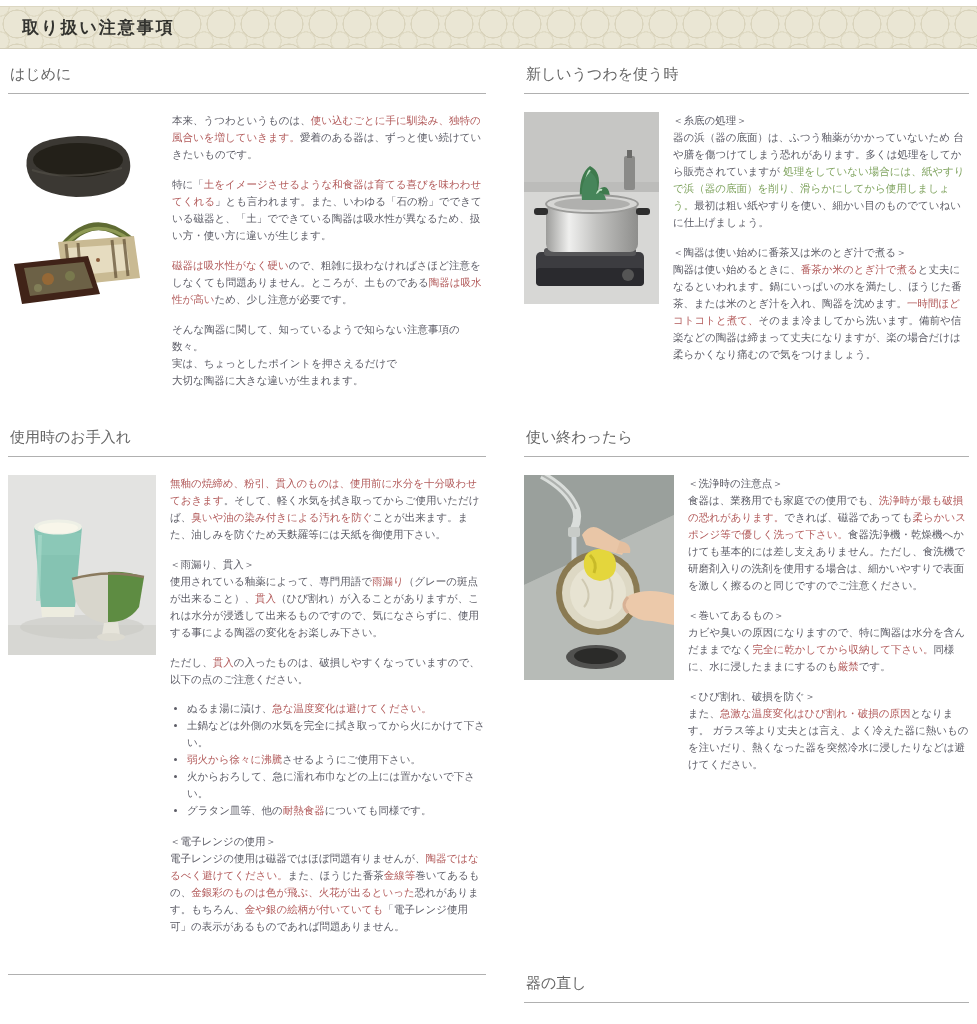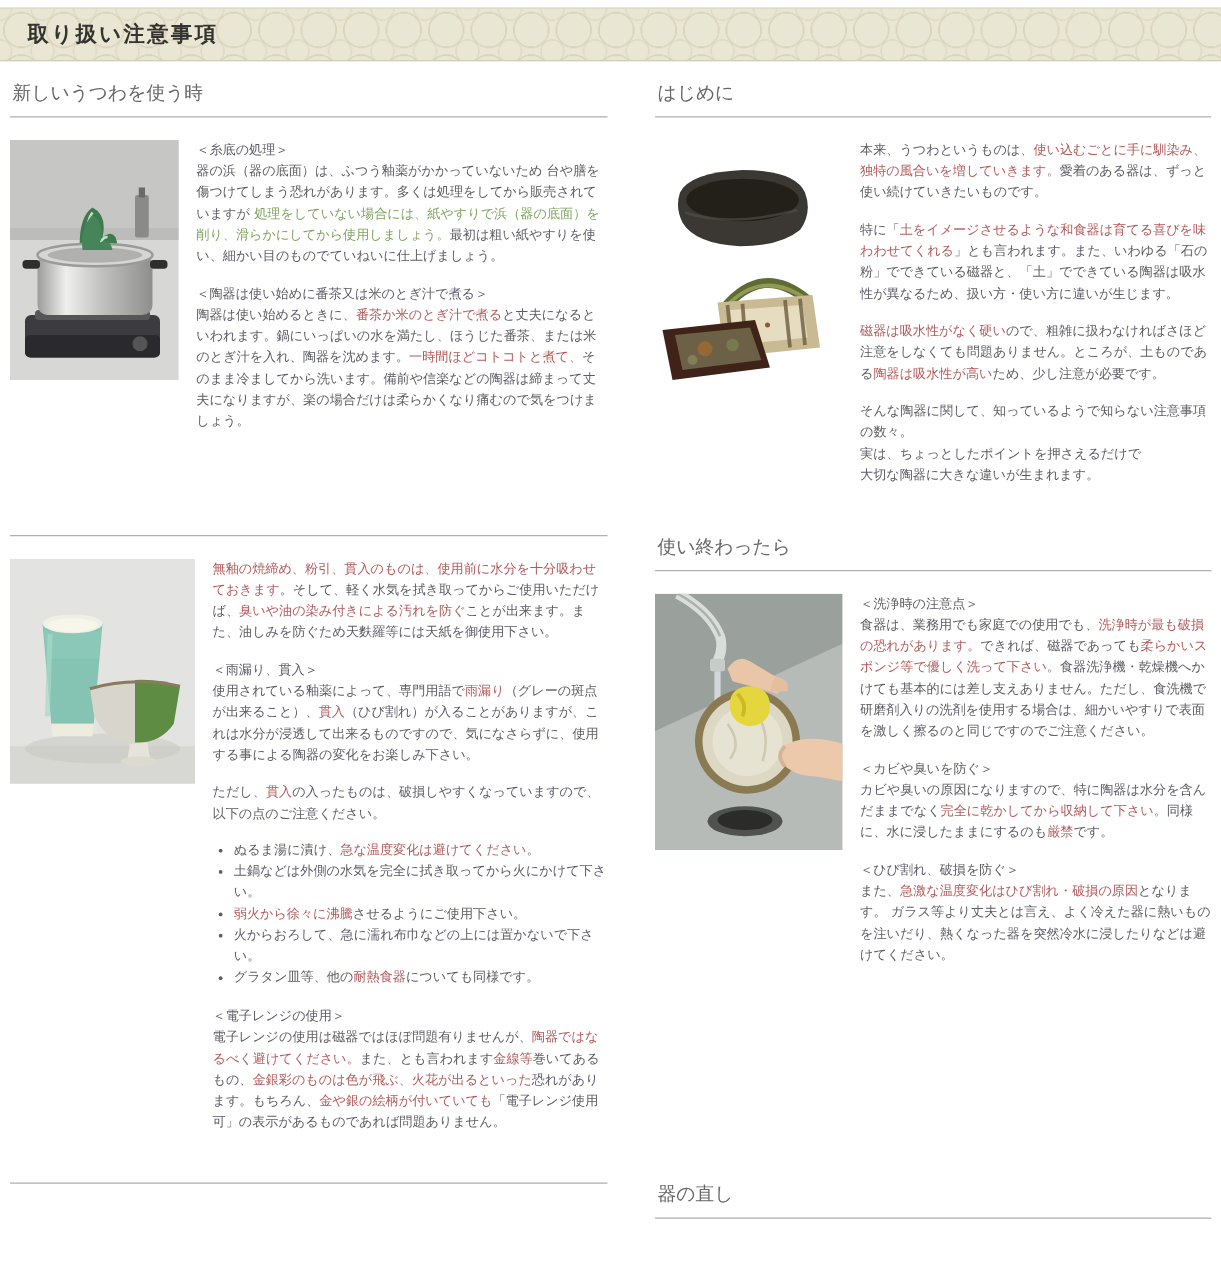--- a/index.html
+++ b/index.html
@@ -53,20 +53,54 @@
 </head>
 <body>
 
 <div>
 
   <div class="banner">
     <span class="banner-title">取り扱い注意事項</span>
   </div>
 
   <div class="content">
+
+    <section>
+      <h2 class="sec-h">はじめに</h2>
+      <hr class="sec-rule">
+      <div class="sec-body">
+        <div class="photo">
+          <svg width="150" height="205" viewBox="0 0 150 205" aria-hidden="true">
+            <rect width="150" height="205" fill="#ffffff"></rect>
+            <path d="M20 42 Q28 26 70 24 Q112 24 120 42 Q126 58 116 72 Q100 85 68 85 Q32 83 22 66 Q16 54 20 42 Z" fill="#3b3833"></path>
+            <ellipse cx="70" cy="48" rx="45" ry="17" fill="#232019"></ellipse>
+            <path d="M24 58 Q60 70 114 56" stroke="#55524a" stroke-width="2" fill="none" opacity=".6"></path>
+            <path d="M56 134 Q86 98 122 128" stroke="#5f6b33" stroke-width="8" fill="none"></path>
+            <path d="M56 134 Q86 102 122 128" stroke="#8e9a55" stroke-width="3" fill="none"></path>
+            <polygon points="50,130 126,124 132,166 56,174" fill="#c9ba93"></polygon>
+            <polygon points="60,136 118,132 122,158 64,164" fill="#e6dcc0"></polygon>
+            <path d="M58 132 L62 172 M70 131 L73 170 M104 128 L108 166 M116 127 L120 164" stroke="#6d5c40" stroke-width="3" opacity=".8"></path>
+            <circle cx="90" cy="148" r="2" fill="#8a5a3a"></circle>
+            <polygon points="6,152 80,144 92,182 14,192" fill="#402318"></polygon>
+            <polygon points="16,156 76,150 85,176 22,184" fill="#6c6146"></polygon>
+            <circle cx="40" cy="167" r="6" fill="#a06a32" opacity=".8"></circle>
+            <circle cx="62" cy="164" r="5" fill="#7d8050" opacity=".8"></circle>
+            <circle cx="30" cy="176" r="4" fill="#8a8a60" opacity=".7"></circle>
+          </svg>
+        </div>
+        <div class="textcol">
+            <div class="para"><span>本来、うつわというものは、</span><span class="red">使い込むごとに手に馴染み、独特の風合いを増していきます。</span><span>愛着のある器は、ずっと使い続けていきたいものです。</span></div>
+            <div class="para"><span>特に「</span><span class="red">土をイメージさせるような和食器は育てる喜びを味わわせてくれる</span><span>」とも言われます。また、いわゆる「石の粉」でできている磁器と、「土」でできている陶器は吸水性が異なるため、扱い方・使い方に違いが生じます。</span></div>
+            <div class="para"><span class="red">磁器は吸水性がなく硬い</span><span>ので、粗雑に扱わなければさほど注意をしなくても問題ありません。ところが、土ものである</span><span class="red">陶器は吸水性が高い</span><span>ため、少し注意が必要です。</span></div>
+            <div class="para"><span>そんな陶器に関して、知っているようで知らない注意事項の数々。
+実は、ちょっとしたポイントを押さえるだけで
+大切な陶器に大きな違いが生まれます。</span></div>
+          </div>
+      </div>
+    </section>
 
     <section>
       <h2 class="sec-h">新しいうつわを使う時</h2>
       <hr class="sec-rule">
       <div class="sec-body">
         <div class="photo">
           <svg width="135" height="192" viewBox="0 0 135 192" aria-hidden="true">
             <defs>
               <linearGradient id="pg" x1="0" y1="0" x2="1" y2="0">
                 <stop offset="0" stop-color="#9c9c9a"></stop>
@@ -97,54 +131,21 @@
         <div class="textcol">
             <div class="sub"><span>＜糸底の処理＞</span></div>
             <div class="para"><span>器の浜（器の底面）は、ふつう釉薬がかかっていないため 台や膳を傷つけてしまう恐れがあります。多くは処理をしてから販売されていますが </span><span class="green">処理をしていない場合には、紙やすりで浜（器の底面）を削り、滑らかにしてから使用しましょう。</span><span>最初は粗い紙やすりを使い、細かい目のものでていねいに仕上げましょう。</span></div>
             <div class="sub"><span>＜陶器は使い始めに番茶又は米のとぎ汁で煮る＞</span></div>
             <div class="para"><span>陶器は使い始めるときに、</span><span class="red">番茶か米のとぎ汁で煮る</span><span>と丈夫になるといわれます。鍋にいっぱいの水を満たし、ほうじた番茶、または米のとぎ汁を入れ、陶器を沈めます。</span><span class="red">一時間ほどコトコトと煮て、</span><span>そのまま冷ましてから洗います。備前や信楽などの陶器は締まって丈夫になりますが、楽の場合だけは柔らかくなり痛むので気をつけましょう。</span></div>
           </div>
       </div>
     </section>
 
     <section>
-      <h2 class="sec-h">はじめに</h2>
-      <hr class="sec-rule">
-      <div class="sec-body">
-        <div class="photo">
-          <svg width="150" height="205" viewBox="0 0 150 205" aria-hidden="true">
-            <rect width="150" height="205" fill="#ffffff"></rect>
-            <path d="M20 42 Q28 26 70 24 Q112 24 120 42 Q126 58 116 72 Q100 85 68 85 Q32 83 22 66 Q16 54 20 42 Z" fill="#3b3833"></path>
-            <ellipse cx="70" cy="48" rx="45" ry="17" fill="#232019"></ellipse>
-            <path d="M24 58 Q60 70 114 56" stroke="#55524a" stroke-width="2" fill="none" opacity=".6"></path>
-            <path d="M56 134 Q86 98 122 128" stroke="#5f6b33" stroke-width="8" fill="none"></path>
-            <path d="M56 134 Q86 102 122 128" stroke="#8e9a55" stroke-width="3" fill="none"></path>
-            <polygon points="50,130 126,124 132,166 56,174" fill="#c9ba93"></polygon>
-            <polygon points="60,136 118,132 122,158 64,164" fill="#e6dcc0"></polygon>
-            <path d="M58 132 L62 172 M70 131 L73 170 M104 128 L108 166 M116 127 L120 164" stroke="#6d5c40" stroke-width="3" opacity=".8"></path>
-            <circle cx="90" cy="148" r="2" fill="#8a5a3a"></circle>
-            <polygon points="6,152 80,144 92,182 14,192" fill="#402318"></polygon>
-            <polygon points="16,156 76,150 85,176 22,184" fill="#6c6146"></polygon>
-            <circle cx="40" cy="167" r="6" fill="#a06a32" opacity=".8"></circle>
-            <circle cx="62" cy="164" r="5" fill="#7d8050" opacity=".8"></circle>
-            <circle cx="30" cy="176" r="4" fill="#8a8a60" opacity=".7"></circle>
-          </svg>
-        </div>
-        <div class="textcol">
-            <div class="para"><span>本来、うつわというものは、</span><span class="red">使い込むごとに手に馴染み、独特の風合いを増していきます。</span><span>愛着のある器は、ずっと使い続けていきたいものです。</span></div>
-            <div class="para"><span>特に「</span><span class="red">土をイメージさせるような和食器は育てる喜びを味わわせてくれる</span><span>」とも言われます。また、いわゆる「石の粉」でできている磁器と、「土」でできている陶器は吸水性が異なるため、扱い方・使い方に違いが生じます。</span></div>
-            <div class="para"><span class="red">磁器は吸水性がなく硬い</span><span>ので、粗雑に扱わなければさほど注意をしなくても問題ありません。ところが、土ものである</span><span class="red">陶器は吸水性が高い</span><span>ため、少し注意が必要です。</span></div>
-            <div class="para"><span>そんな陶器に関して、知っているようで知らない注意事項の数々。
-実は、ちょっとしたポイントを押さえるだけで
-大切な陶器に大きな違いが生まれます。</span></div>
-          </div>
-      </div>
-    </section>
-
-    <section>
+      <h2 class="sec-h">使用時のお手入れ</h2>
       <hr class="sec-rule">
       <div class="sec-body">
         <div class="photo">
           <svg width="148" height="180" viewBox="0 0 148 180" aria-hidden="true">
             <rect width="148" height="180" fill="#e3e3e1"></rect>
             <rect y="150" width="148" height="30" fill="#d7d7d3"></rect>
             <ellipse cx="74" cy="152" rx="62" ry="12" fill="#c9c9c5" opacity=".6"></ellipse>
             <path d="M26 52 L74 52 L67 132 L33 132 Z" fill="#85c3b2"></path>
             <path d="M27 58 L73 58 L71 80 L29 80 Z" fill="#8fcbba" opacity=".6"></path>
             <ellipse cx="50" cy="52" rx="24" ry="7.5" fill="#eef0e6"></ellipse>
@@ -164,21 +165,21 @@
             <div class="para"><span>使用されている釉薬によって、専門用語で</span><span class="red">雨漏り</span><span>（グレーの斑点が出来ること）、</span><span class="red">貫入</span><span>（ひび割れ）が入ることがありますが、これは水分が浸透して出来るものですので、気になさらずに、使用する事による陶器の変化をお楽しみ下さい。</span></div>
             <div class="para"><span>ただし、</span><span class="red">貫入</span><span>の入ったものは、破損しやすくなっていますので、以下の点のご注意ください。</span></div>
             <ul class="blist">
               <li><span>ぬるま湯に漬け、</span><span class="red">急な温度変化は避けてください。</span></li>
               <li><span>土鍋などは外側の水気を完全に拭き取ってから火にかけて下さい。</span></li>
               <li><span class="red">弱火から徐々に沸騰</span><span>させるようにご使用下さい。</span></li>
               <li><span>火からおろして、急に濡れ布巾などの上には置かないで下さい。</span></li>
               <li><span>グラタン皿等、他の</span><span class="red">耐熱食器</span><span>についても同様です。</span></li>
             </ul>
             <div class="sub"><span>＜電子レンジの使用＞</span></div>
-            <div class="para"><span>電子レンジの使用は磁器ではほぼ問題有りませんが、</span><span class="red">陶器ではなるべく避けてください。</span><span>また、とも言われます</span><span class="red">金線等</span><span>巻いてあるもの、</span><span class="red">金銀彩のものは色が飛ぶ、火花が出るといった</span><span>恐れがあります。もちろん、</span><span class="red">金や銀の絵柄が付いていても</span><span>「電子レンジ使用可」の表示があるものであれば問題ありません。</span></div>
+            <div class="para"><span>電子レンジの使用は磁器ではほぼ問題有りませんが、</span><span class="red">陶器ではなるべく避けてください。</span><span>また、ほうじた番茶</span><span class="red">金線等</span><span>巻いてあるもの、</span><span class="red">金銀彩のものは色が飛ぶ、火花が出るといった</span><span>恐れがあります。もちろん、</span><span class="red">金や銀の絵柄が付いていても</span><span>「電子レンジ使用可」の表示があるものであれば問題ありません。</span></div>
           </div>
       </div>
     </section>
 
     <section>
       <h2 class="sec-h">使い終わったら</h2>
       <hr class="sec-rule">
       <div class="sec-body">
         <div class="photo">
           <svg width="150" height="205" viewBox="0 0 150 205" aria-hidden="true">
@@ -199,21 +200,21 @@
             <path d="M66 80 Q74 88 70 98" stroke="#c8ba28" stroke-width="3" fill="none"></path>
             <path d="M58 60 Q66 48 76 54 L96 66 Q104 72 98 80 L84 76 Q70 72 62 70 Z" fill="#e9c6a7"></path>
             <path d="M96 66 Q108 68 106 78 L92 78 Z" fill="#e4bf9f"></path>
             <path d="M150 120 Q124 112 106 120 Q96 126 102 136 Q112 146 128 146 L150 150 Z" fill="#ecc9aa"></path>
             <path d="M104 122 Q96 130 104 138" stroke="#d8b296" stroke-width="3" fill="none"></path>
           </svg>
         </div>
         <div class="textcol">
             <div class="sub"><span>＜洗浄時の注意点＞</span></div>
             <div class="para"><span>食器は、業務用でも家庭での使用でも、</span><span class="red">洗浄時が最も破損の恐れがあります。</span><span>できれば、磁器であっても</span><span class="red">柔らかいスポンジ等で優しく洗って下さい。</span><span>食器洗浄機・乾燥機へかけても基本的には差し支えありません。ただし、食洗機で研磨剤入りの洗剤を使用する場合は、細かいやすりで表面を激しく擦るのと同じですのでご注意ください。</span></div>
-            <div class="sub"><span>＜カビや臭いを防ぐ＞</span></div>
+            <div class="sub"><span>＜巻いてあるもの＞</span></div>
             <div class="para"><span>カビや臭いの原因になりますので、特に陶器は水分を含んだままでなく</span><span class="red">完全に乾かしてから収納して下さい。</span><span>同様に、水に浸したままにするのも</span><span class="red">厳禁</span><span>です。</span></div>
             <div class="sub"><span>＜ひび割れ、破損を防ぐ＞</span></div>
             <div class="para"><span>また、</span><span class="red">急激な温度変化はひび割れ・破損の原因</span><span>となります。 ガラス等より丈夫とは言え、よく冷えた器に熱いものを注いだり、熱くなった器を突然冷水に浸したりなどは避けてください。</span></div>
           </div>
       </div>
     </section>
 
     <section>
       <hr class="sec-rule">
 

